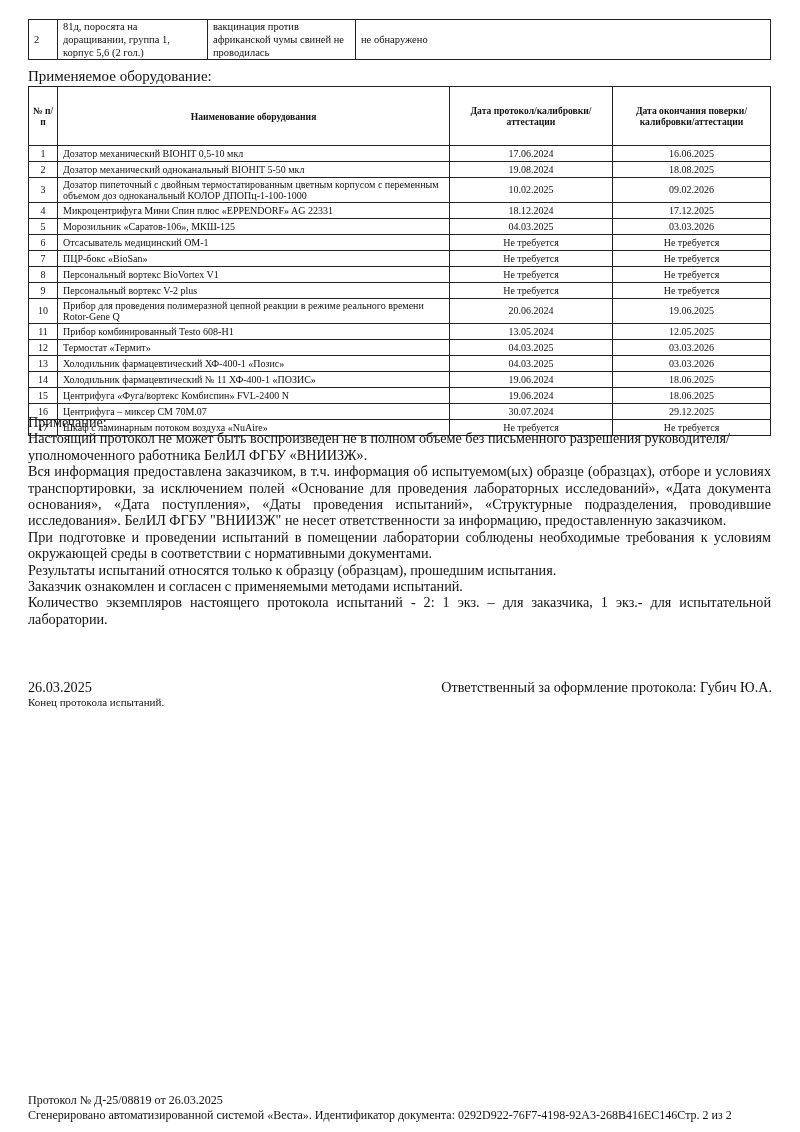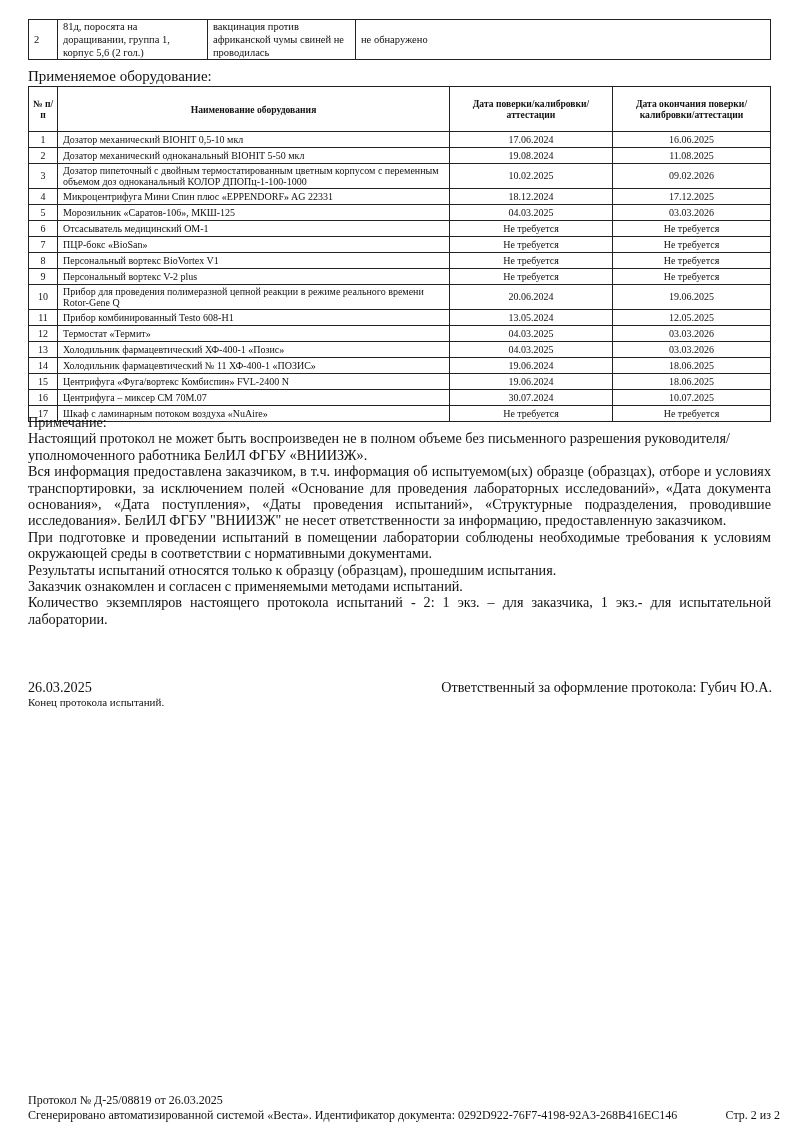--- a/index.html
+++ b/index.html
@@ -9,36 +9,36 @@
     }
     table { border-collapse: collapse; table-layout: fixed; }
     td, th { border: 1px solid #222; padding: 0 5px; vertical-align: middle; }
 
     #top-table { position: absolute; left: 28px; top: 19px; width: 743px; font-size: 10.5px; line-height: 13px; }
     #top-table td { height: 39px; }
 
     #equip-title { position: absolute; left: 28px; top: 68px; font-size: 15px; line-height: 17px; }
 
     #equip-table { position: absolute; left: 28px; top: 86px; width: 743px; font-size: 10px; line-height: 11.5px; }
-    #equip-table th { font-weight: bold; text-align: center; height: 28px; font-size: 9.6px; line-height: 11px; padding: 8px 2px; }
+    #equip-table th { font-weight: bold; text-align: center; height: 28px; font-size: 9.6px; line-height: 11px; padding: 15px 2px; }
     #equip-table td { height: 15px; }
     #equip-table td.num { text-align: center; }
     #equip-table td.date { text-align: center; }
     #equip-table tr.tall td { height: 24px; }
 
     #notes { position: absolute; left: 28px; top: 414px; width: 743px; font-size: 14.2px; line-height: 16.4px; }
     #notes p { margin: 0; text-align: justify; }
     #notes p.left { text-align: left; }
 
     #sign-date { position: absolute; left: 28px; top: 679px; font-size: 14.2px; }
     #sign-resp { position: absolute; right: 28px; top: 679px; font-size: 14.2px; }
     #end-text { position: absolute; left: 28px; top: 696px; font-size: 11px; }
 
     #footer { position: absolute; left: 28px; width: 752px; top: 1093px; font-size: 12px; line-height: 15px; }
-    #footer .row2 { display: flex; justify-content: space-between; }
+    #footer .row2 { display: flex; }
   </style>
 </head>
 <body>
 
 <table id="top-table">
   <colgroup>
       <col style="width:29px">
       <col style="width:150px">
       <col style="width:148px">
       <col>
@@ -59,36 +59,36 @@
   <colgroup>
       <col style="width:29px">
       <col style="width:392px">
       <col style="width:163px">
       <col>
     </colgroup>
   <thead>
     <tr>
       <th>№ п/п</th>
       <th>Наименование оборудования</th>
-      <th>Дата поверки/калибровки/аттестации</th>
+      <th>Дата протокол/калибровки/аттестации</th>
       <th>Дата окончания поверки/калибровки/аттестации</th>
     </tr>
   </thead>
   <tbody>
     <tr>
         <td class="num">1</td>
         <td>Дозатор механический BIOHIT 0,5-10 мкл</td>
         <td class="date">17.06.2024</td>
         <td class="date">16.06.2025</td>
       </tr>
     <tr>
         <td class="num">2</td>
         <td>Дозатор механический одноканальный BIOHIT 5-50 мкл</td>
         <td class="date">19.08.2024</td>
-        <td class="date">11.08.2025</td>
+        <td class="date">18.08.2025</td>
       </tr>
     <tr class="tall">
         <td class="num">3</td>
         <td>Дозатор пипеточный с двойным термостатированным цветным корпусом с переменным объемом доз одноканальный КОЛОР ДПОПц-1-100-1000</td>
         <td class="date">10.02.2025</td>
         <td class="date">09.02.2026</td>
       </tr>
     <tr>
         <td class="num">4</td>
         <td>Микроцентрифуга Мини Спин плюс «EPPENDORF» AG 22331</td>
@@ -158,21 +158,21 @@
     <tr>
         <td class="num">15</td>
         <td>Центрифуга «Фуга/вортекс Комбиспин» FVL-2400 N</td>
         <td class="date">19.06.2024</td>
         <td class="date">18.06.2025</td>
       </tr>
     <tr>
         <td class="num">16</td>
         <td>Центрифуга – миксер СМ 70М.07</td>
         <td class="date">30.07.2024</td>
-        <td class="date">10.07.2025</td>
+        <td class="date">29.12.2025</td>
       </tr>
     <tr>
         <td class="num">17</td>
         <td>Шкаф с ламинарным потоком воздуха «NuAire»</td>
         <td class="date">Не требуется</td>
         <td class="date">Не требуется</td>
       </tr>
   </tbody>
 </table>
 

